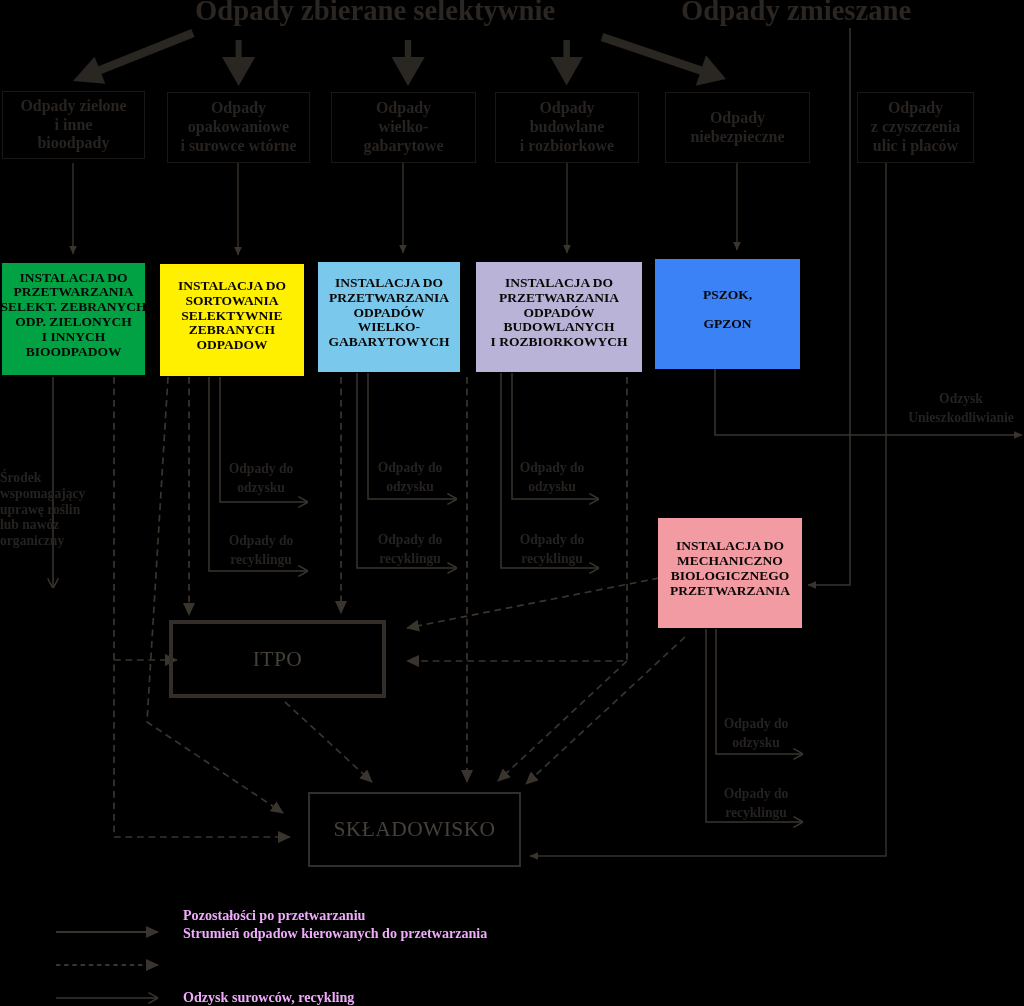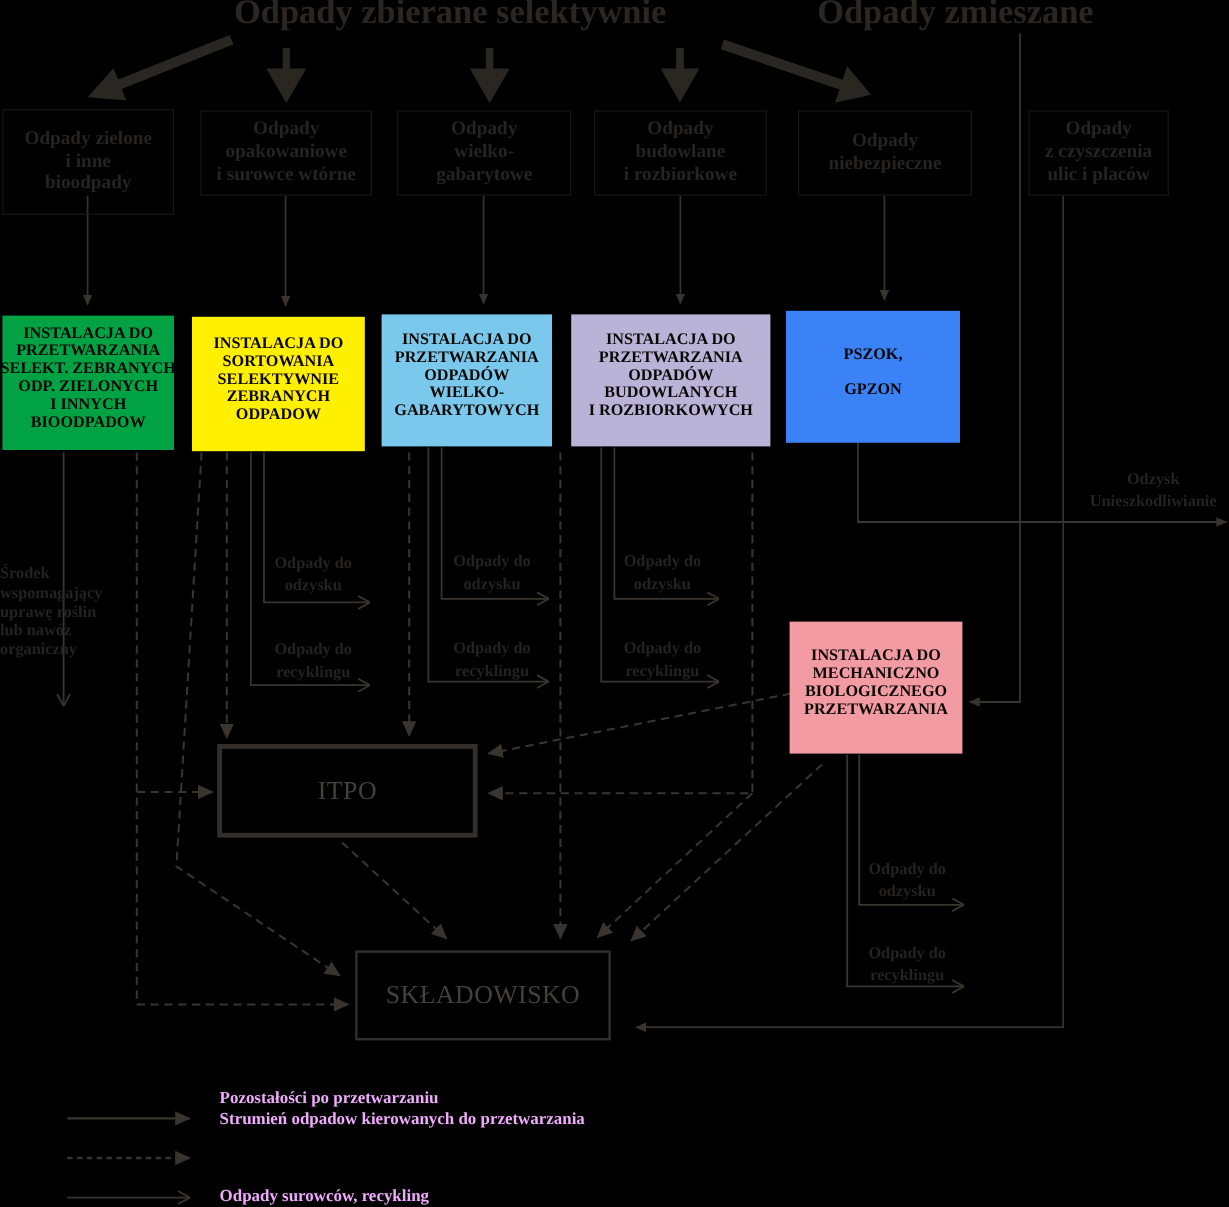--- a/index.html
+++ b/index.html
@@ -89,21 +89,21 @@
     <g fill="none">
       <path d="M56,932 L158,932" stroke="#3a342e" stroke-width="2" marker-end="url(#ahd)"></path>
       <path d="M56,965 L158,965" stroke="#3a342e" stroke-width="2" stroke-dasharray="4.4 3.8" marker-end="url(#ahd)"></path>
       <path d="M56,998 L158,998" stroke="#3a342e" stroke-width="1.6" marker-end="url(#ahs)"></path>
     </g>
   </svg>
 
   <div class="ttl" style="left:195px;top:-6px;">Odpady zbierane selektywnie</div>
   <div class="ttl" style="left:681px;top:-6px;">Odpady zmieszane</div>
 
-  <div class="srcbox" style="left:2px;top:91px;width:143px;height:88px;">Odpady zielone
+  <div class="srcbox" style="left:2px;top:91px;width:143px;height:68px;">Odpady zielone
 i inne
 bioodpady</div>
   <div class="srcbox" style="left:167px;top:92px;width:143px;height:71px;">Odpady
 opakowaniowe
 i surowce wtórne</div>
   <div class="srcbox" style="left:331px;top:92px;width:145px;height:71px;">Odpady
 wielko-
 gabarytowe</div>
   <div class="srcbox" style="left:495px;top:92px;width:144px;height:71px;">Odpady
 budowlane
@@ -136,22 +136,22 @@
 BUDOWLANYCH
 I ROZBIORKOWYCH</div>
   <div class="inst" style="left: 655px; top: 259px; width: 145px; height: 110px; background: #3b82f6;">PSZOK,
 
 GPZON</div>
   <div class="inst" style="left: 658px; top: 518px; width: 144px; height: 110px; background: rgb(242, 155, 163);">INSTALACJA DO
 MECHANICZNO
 BIOLOGICZNEGO
 PRZETWARZANIA</div>
 
-  <div class="plain" style="left:181px;top:620px;width:217px;height:78px;border-width:4px;">ITPO</div>
-  <div class="plain" style="left:296px;top:792px;width:213px;height:75px;">SKŁADOWISKO</div>
+  <div class="plain" style="left:169px;top:620px;width:217px;height:78px;border-width:4px;">ITPO</div>
+  <div class="plain" style="left:308px;top:792px;width:213px;height:75px;">SKŁADOWISKO</div>
 
   <div class="lbl" style="left:0px;top:470px;width:117px;line-height:15.8px;">Środek
 wspomagający
 uprawę roślin
 lub nawóz
 organiczny</div>
 
   <div class="lbl" style="left:223px;top:460px;width:76px;text-align:center;">Odpady do
 odzysku</div>
   <div class="lbl" style="left:223px;top:532px;width:76px;text-align:center;">Odpady do
@@ -170,14 +170,14 @@
   <div class="lbl" style="left:718px;top:715px;width:76px;text-align:center;">Odpady do
 odzysku</div>
   <div class="lbl" style="left:718px;top:785px;width:76px;text-align:center;">Odpady do
 recyklingu</div>
 
   <div class="lbl" style="left:896px;top:390px;width:130px;text-align:center;">Odzysk
 Unieszkodliwianie</div>
 
   <div class="leg" style="left:183px;top:925px;">Strumień odpadow kierowanych do przetwarzania</div>
   <div class="leg" style="left:183px;top:907px;">Pozostałości po przetwarzaniu</div>
-  <div class="leg" style="left:183px;top:989px;">Odpady surowców, recykling</div>
+  <div class="leg" style="left:183px;top:989px;">Odzysk surowców, recykling</div>
 </div>
 
 </body></html>

